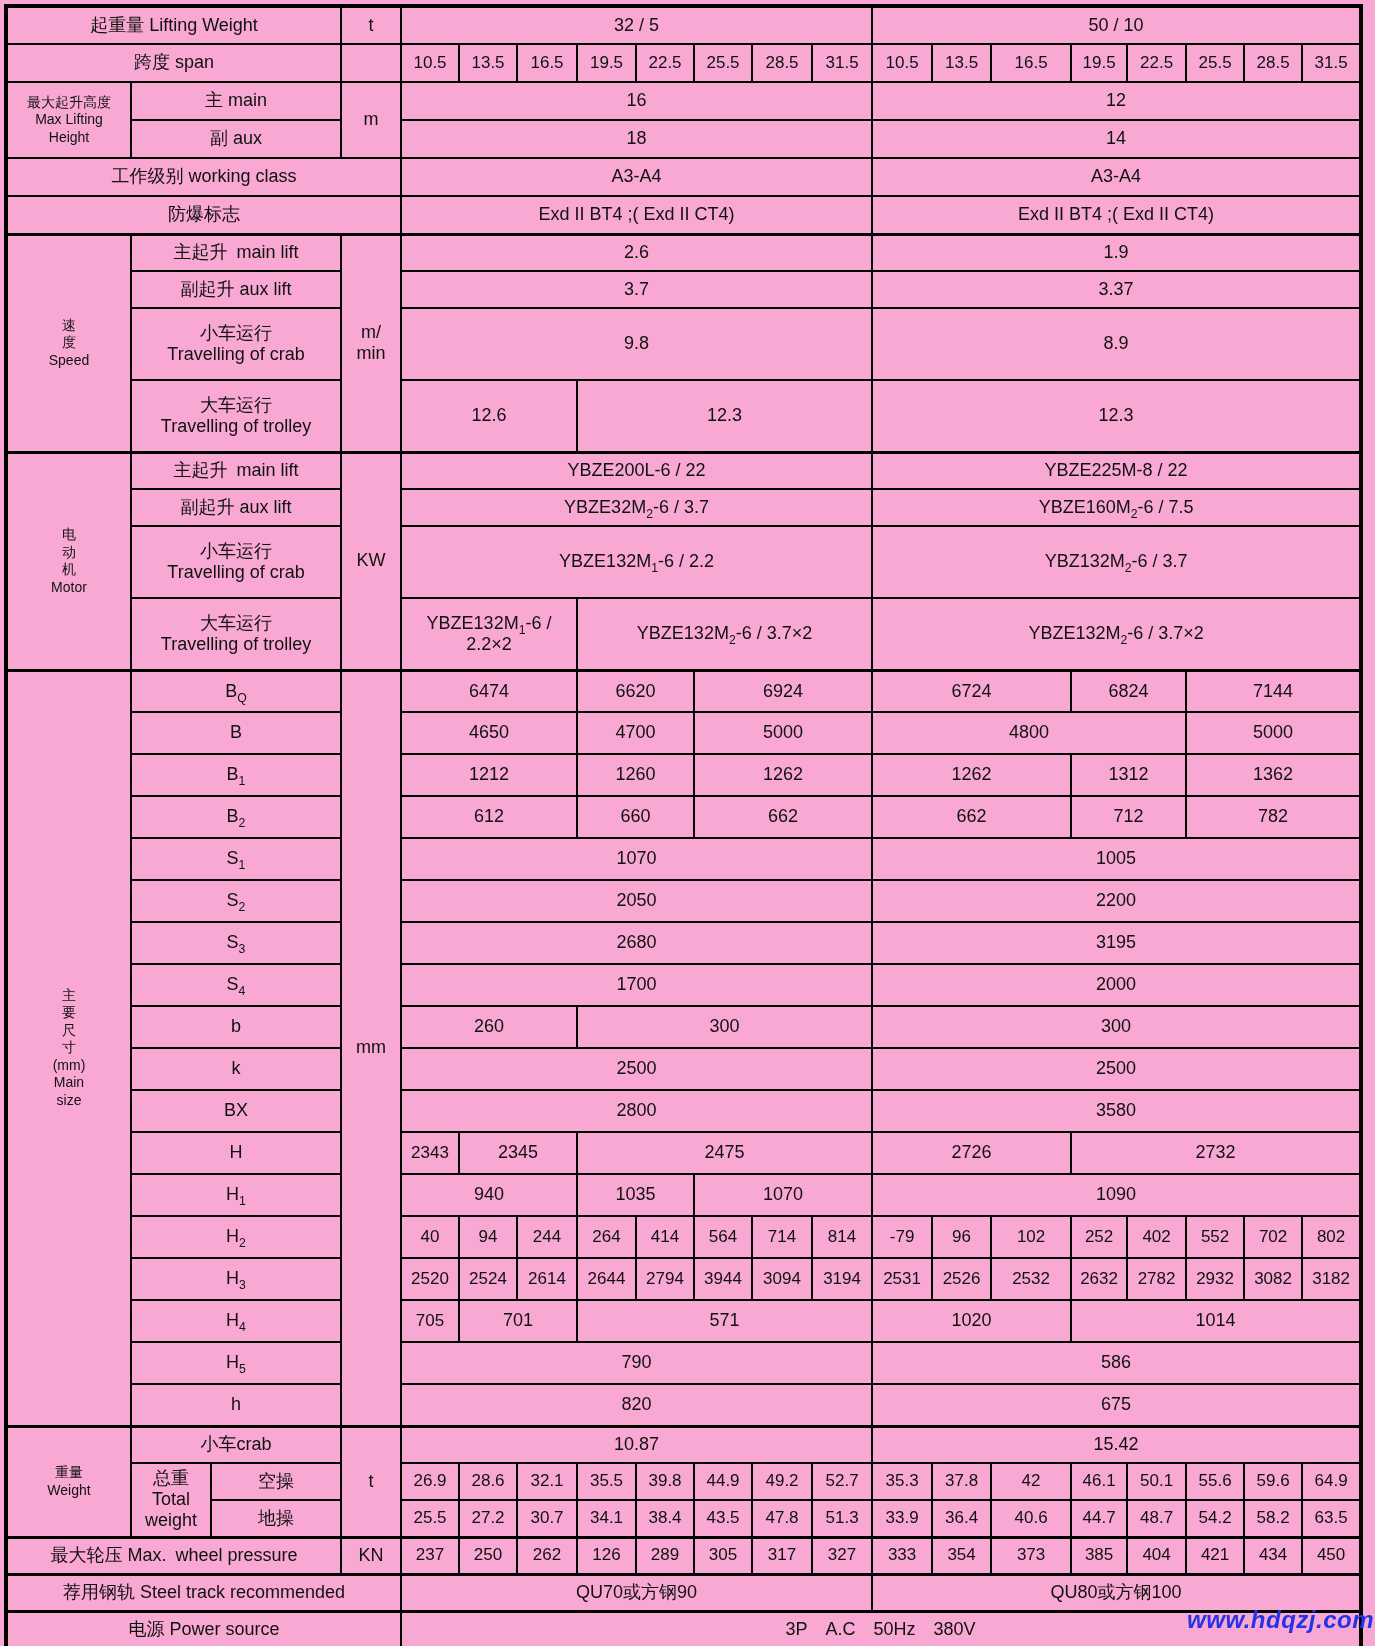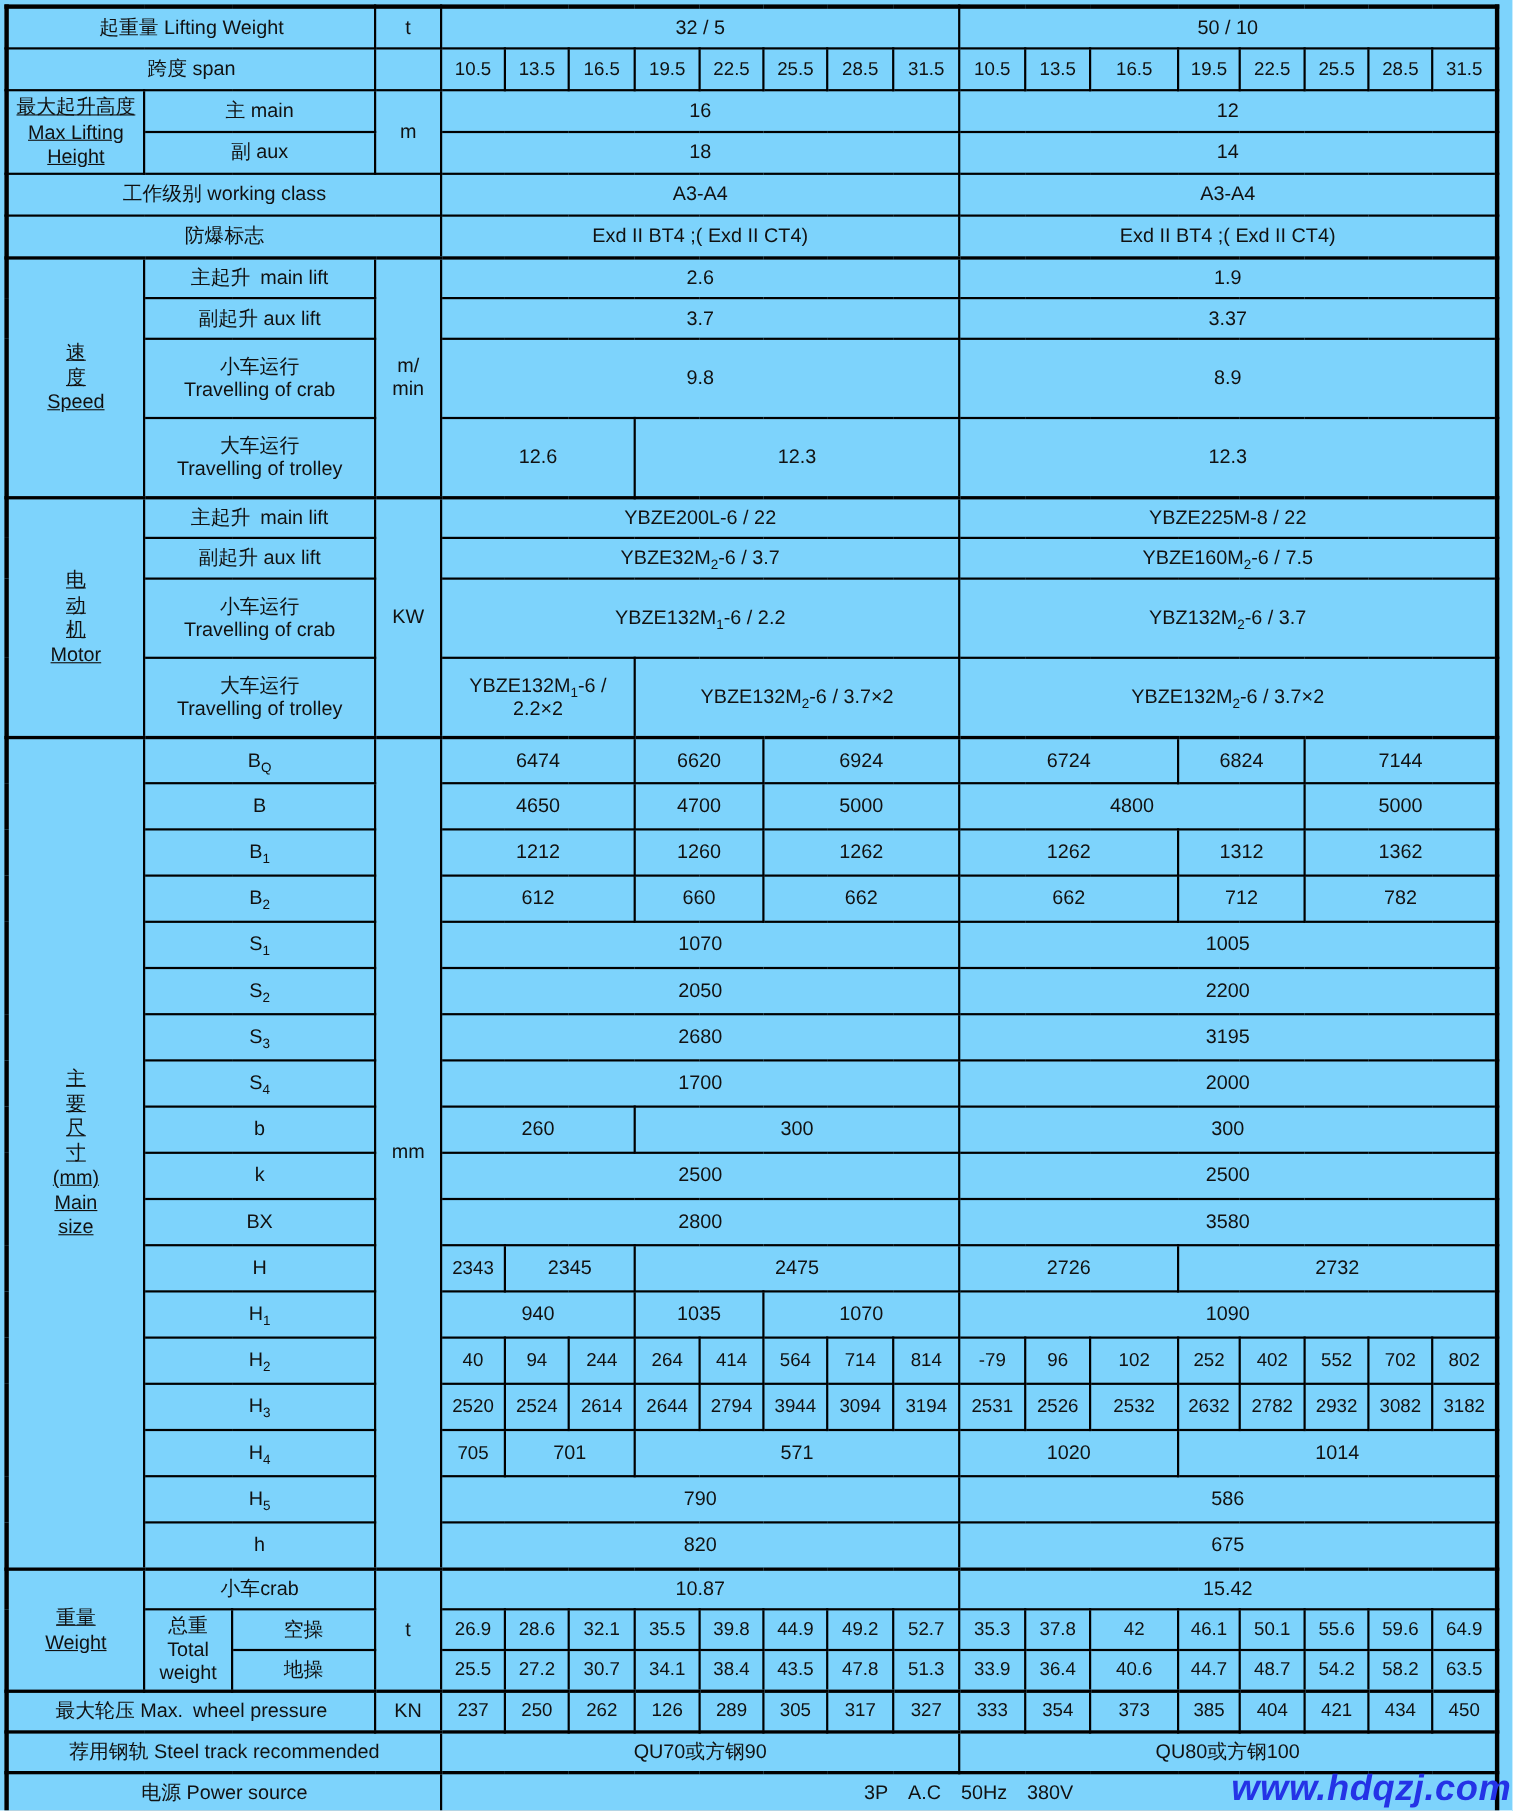--- a/index.html
+++ b/index.html
@@ -1,28 +1,28 @@
 <!DOCTYPE html>
 <html><head>
 <meta charset="utf-8">
 <style>
   html,body{margin:0;padding:0;background:#fff;}
-  .page{position:relative;width:1375px;height:1646px;background:#7dd3fc;overflow:hidden;
+  .page{position:relative;width:1375px;height:1646px;background:#f9a8d4;overflow:hidden;
         font-family:"Liberation Sans","DejaVu Sans",sans-serif;color:#111;}
   table.spec{position:absolute;left:4px;top:4px;width:1356px;border-collapse:collapse;
              table-layout:fixed;border:4px solid #000;}
   td{border:2px solid #000;text-align:center;vertical-align:middle;
      padding:1px 2px;font-size:18px;line-height:1.18;overflow:hidden;}
   tr.rA{height:38px} tr.rB{height:37px} tr.rC{height:72px} tr.rD{height:42px}
   tr.thick td{border-top-width:3px;}
   td.sm{font-size:17px;}
   td.lbl{font-size:18px;}
-  td.cat{font-size:18px;line-height:1.25;text-decoration:underline;}
+  td.cat{font-size:14px;line-height:1.25;}
   sub{font-size:68%;line-height:0;}
-  .watermark{position:absolute;top:1606px;right:1px;font-size:33px;font-weight:700;
+  .watermark{position:absolute;top:1606px;right:1px;font-size:24px;font-weight:700;
              font-style:italic;letter-spacing:0.5px;white-space:nowrap;}
 </style>
 </head>
 <body>
 
 <div class="page">
 <table class="spec">
 <colgroup>
   <col style="width:125px">
         <col style="width:80px">

